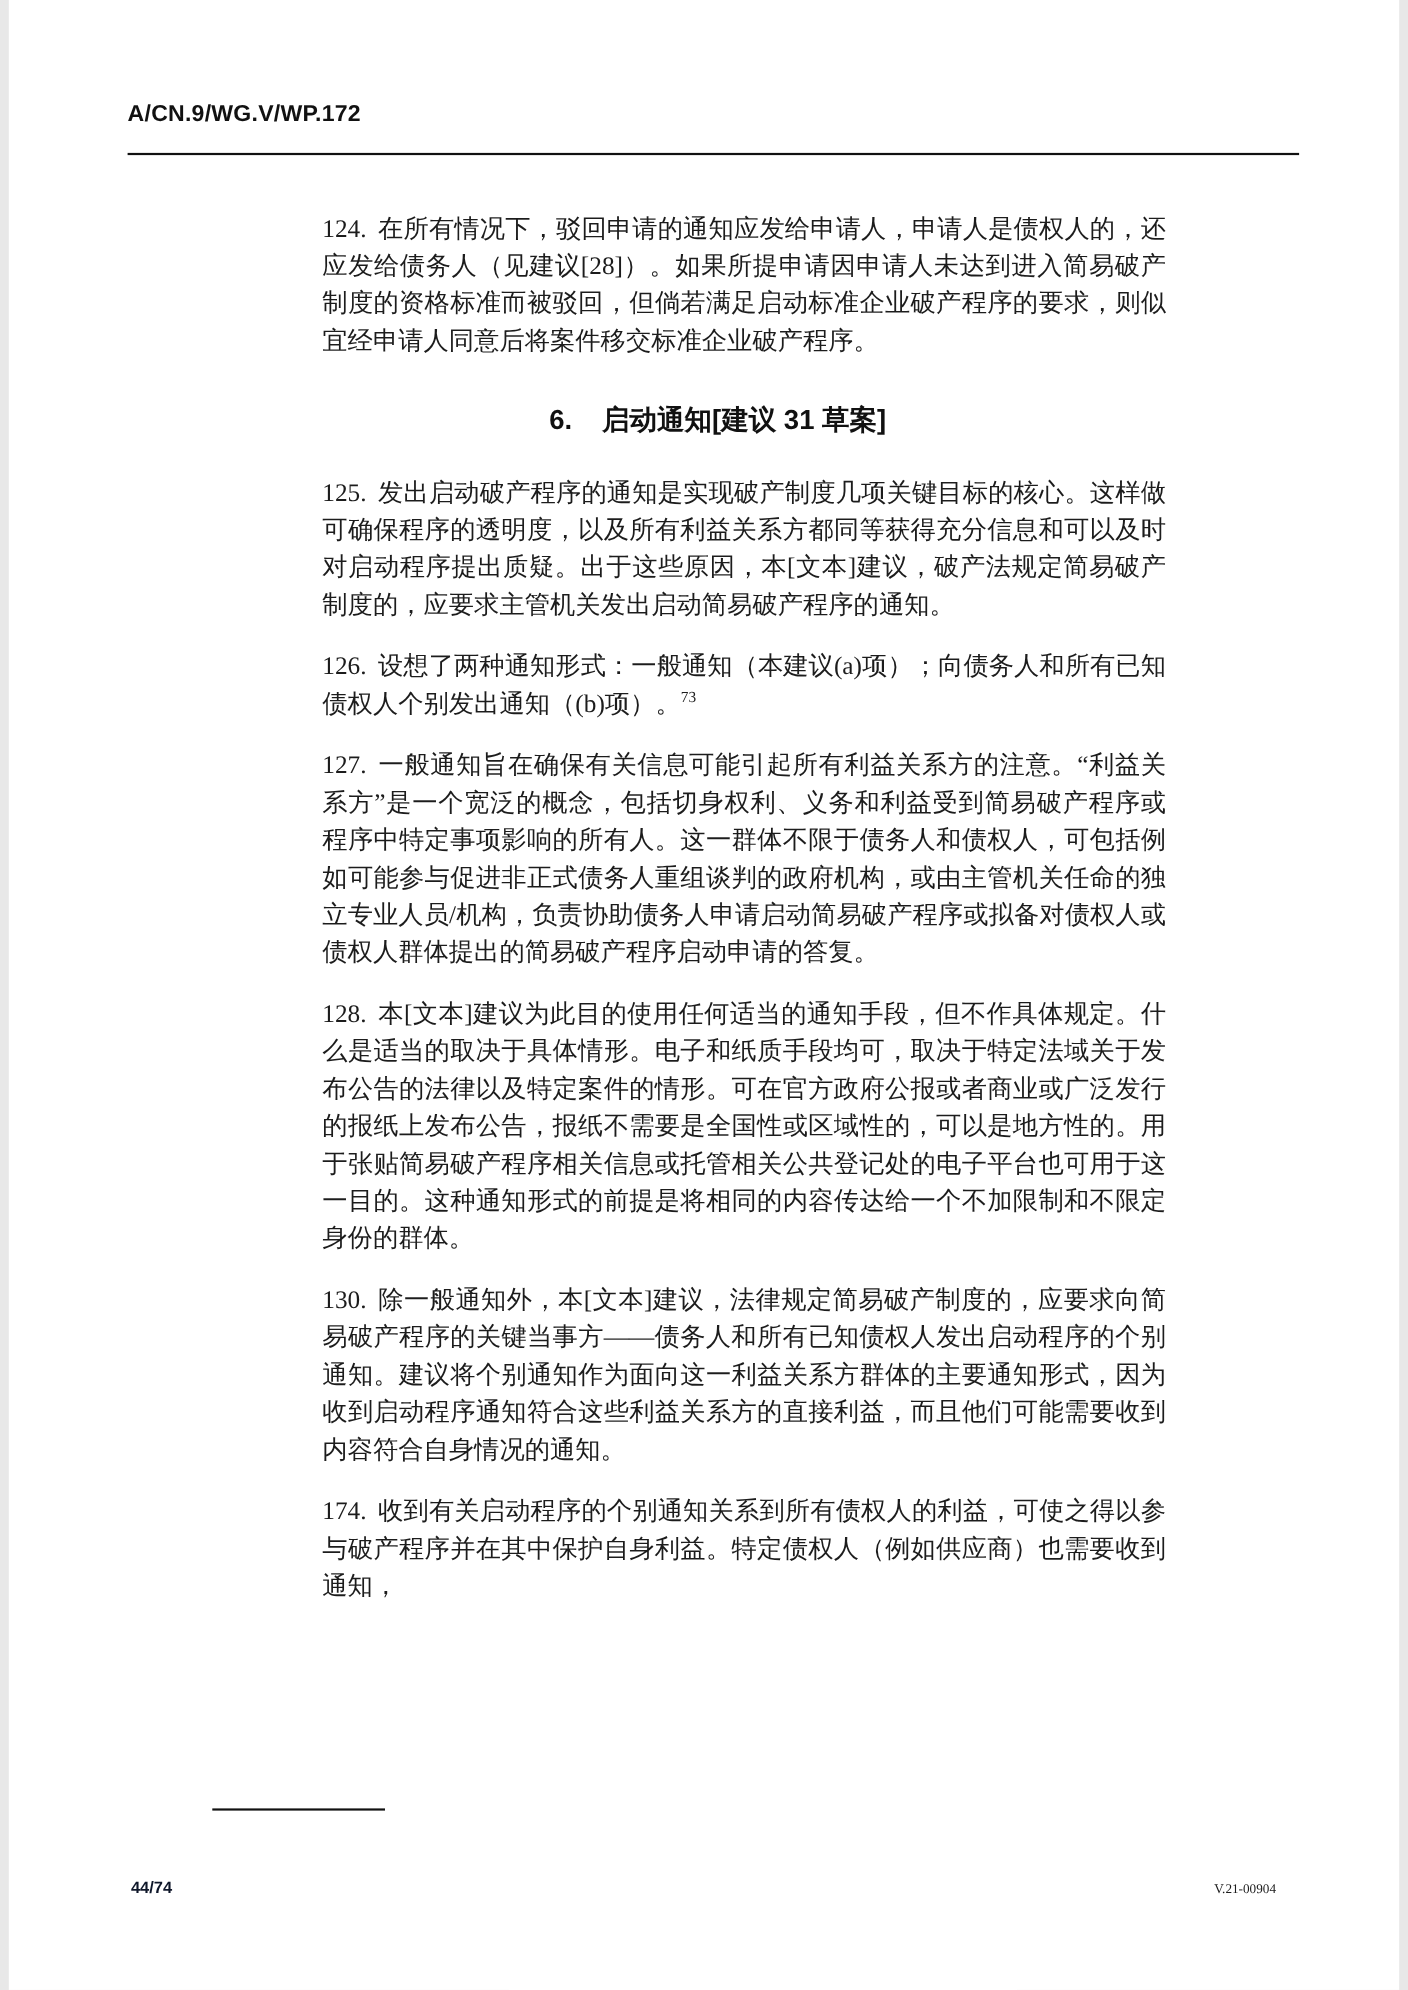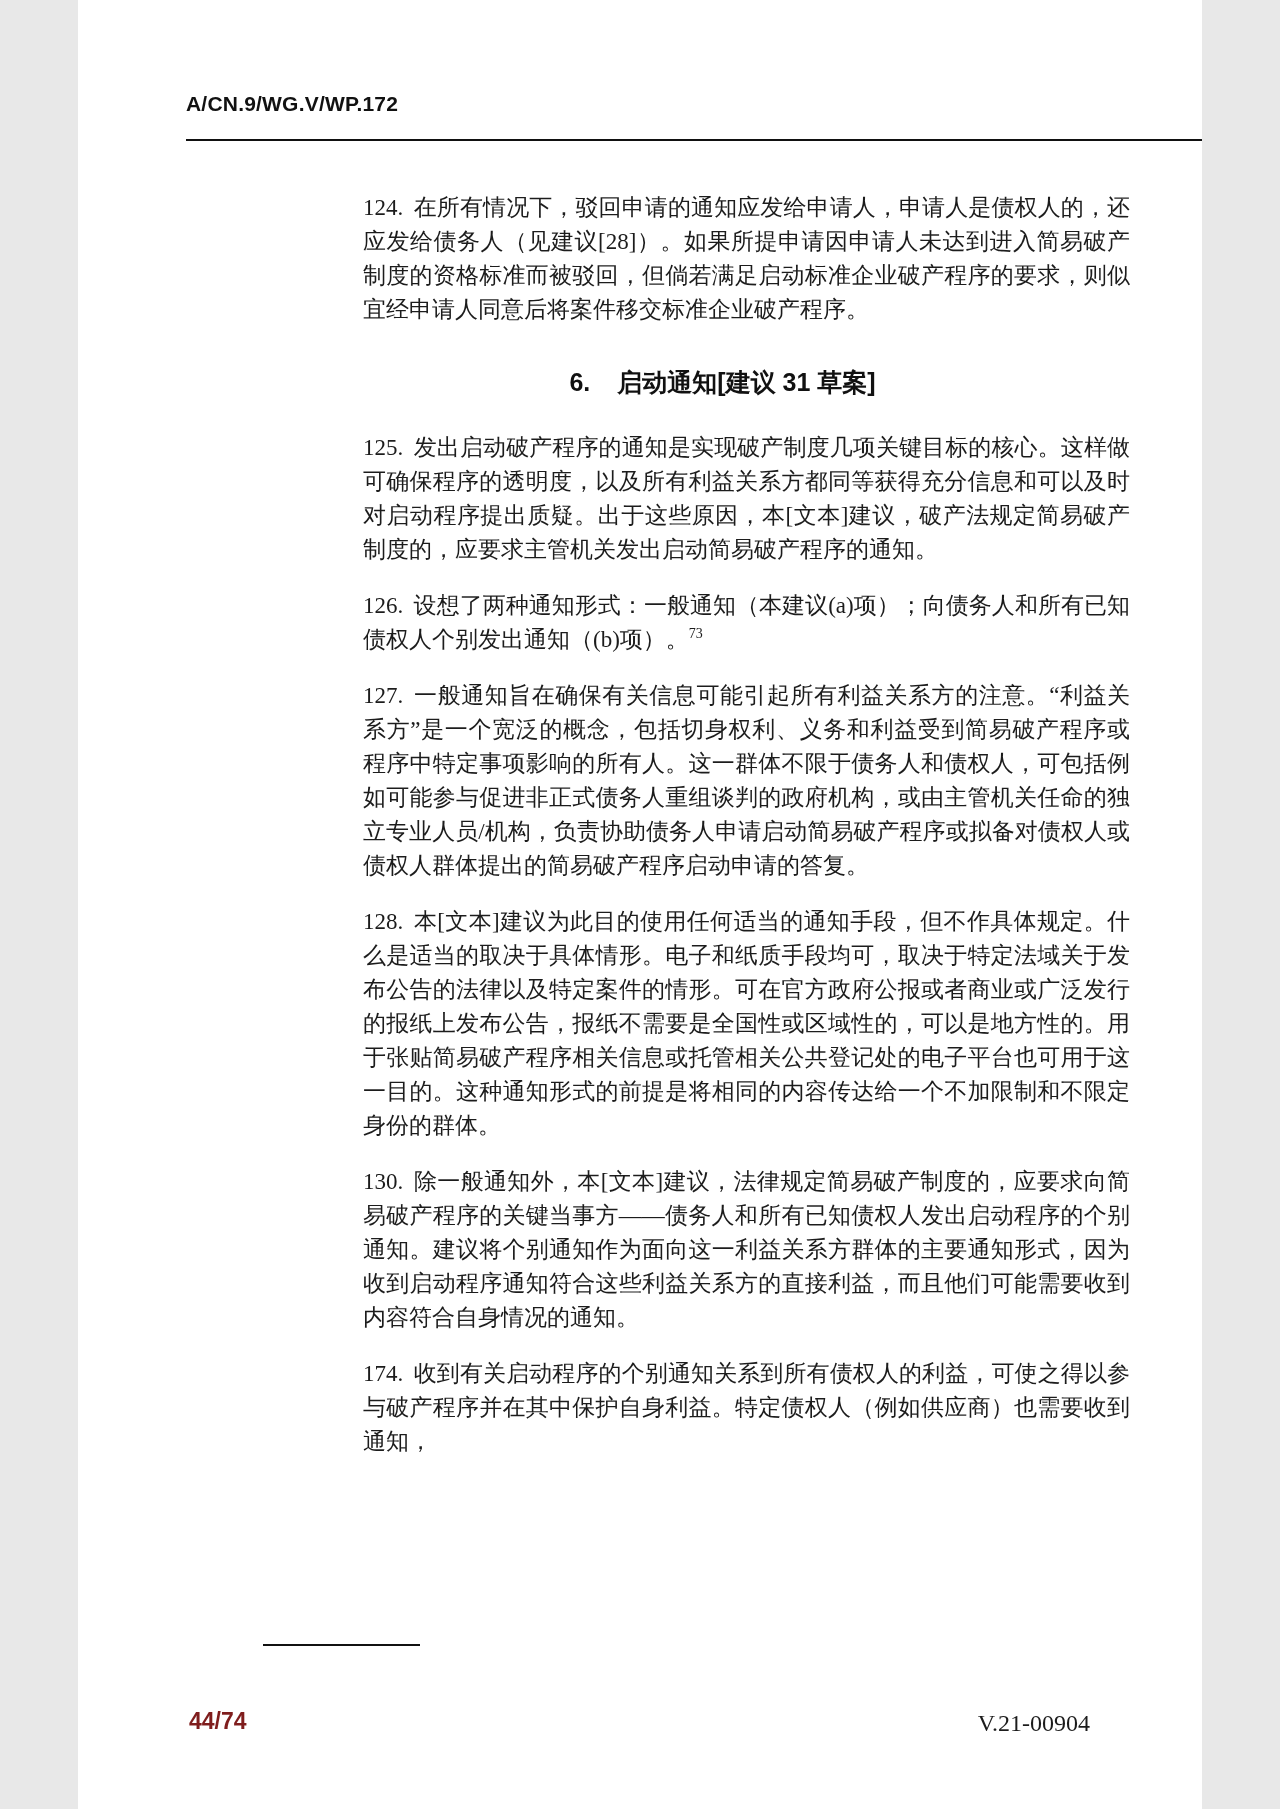--- a/index.html
+++ b/index.html
@@ -1,18 +1,18 @@
 <!DOCTYPE html>
 <html><head>
 <meta charset="utf-8">
 <style>
   html, body { margin: 0; padding: 0; background: #e8e8e8; }
   .page {
     position: relative;
-    width: 1124px;
+    width: 1264px;
     height: 1809px;
     margin: 0 auto;
     background: #ffffff;
     color: #1a1a1a;
     overflow: hidden;
   }
   .doc-symbol {
     position: absolute;
     left: 108px;
     top: 92px;
@@ -87,29 +87,29 @@
     vertical-align: super;
     line-height: 0;
     margin-right: 0.5em;
   }
   .page-num {
     position: absolute;
     left: 111px;
     top: 1708px;
     font-family: "Liberation Sans", "DejaVu Sans", sans-serif;
     font-weight: bold;
-    font-size: 23px;
-    color: #7f1d1d;
+    font-size: 15px;
+    color: #0f172a;
   }
   .doc-code {
     position: absolute;
     right: 112px;
     top: 1710px;
     font-family: "Liberation Serif", "DejaVu Serif", serif;
-    font-size: 24px;
+    font-size: 12px;
     color: #1c1c1c;
   }
 </style>
 </head>
 <body>
 
 <div class="page">
 
   <div class="doc-symbol">A/CN.9/WG.V/WP.172</div>
 

